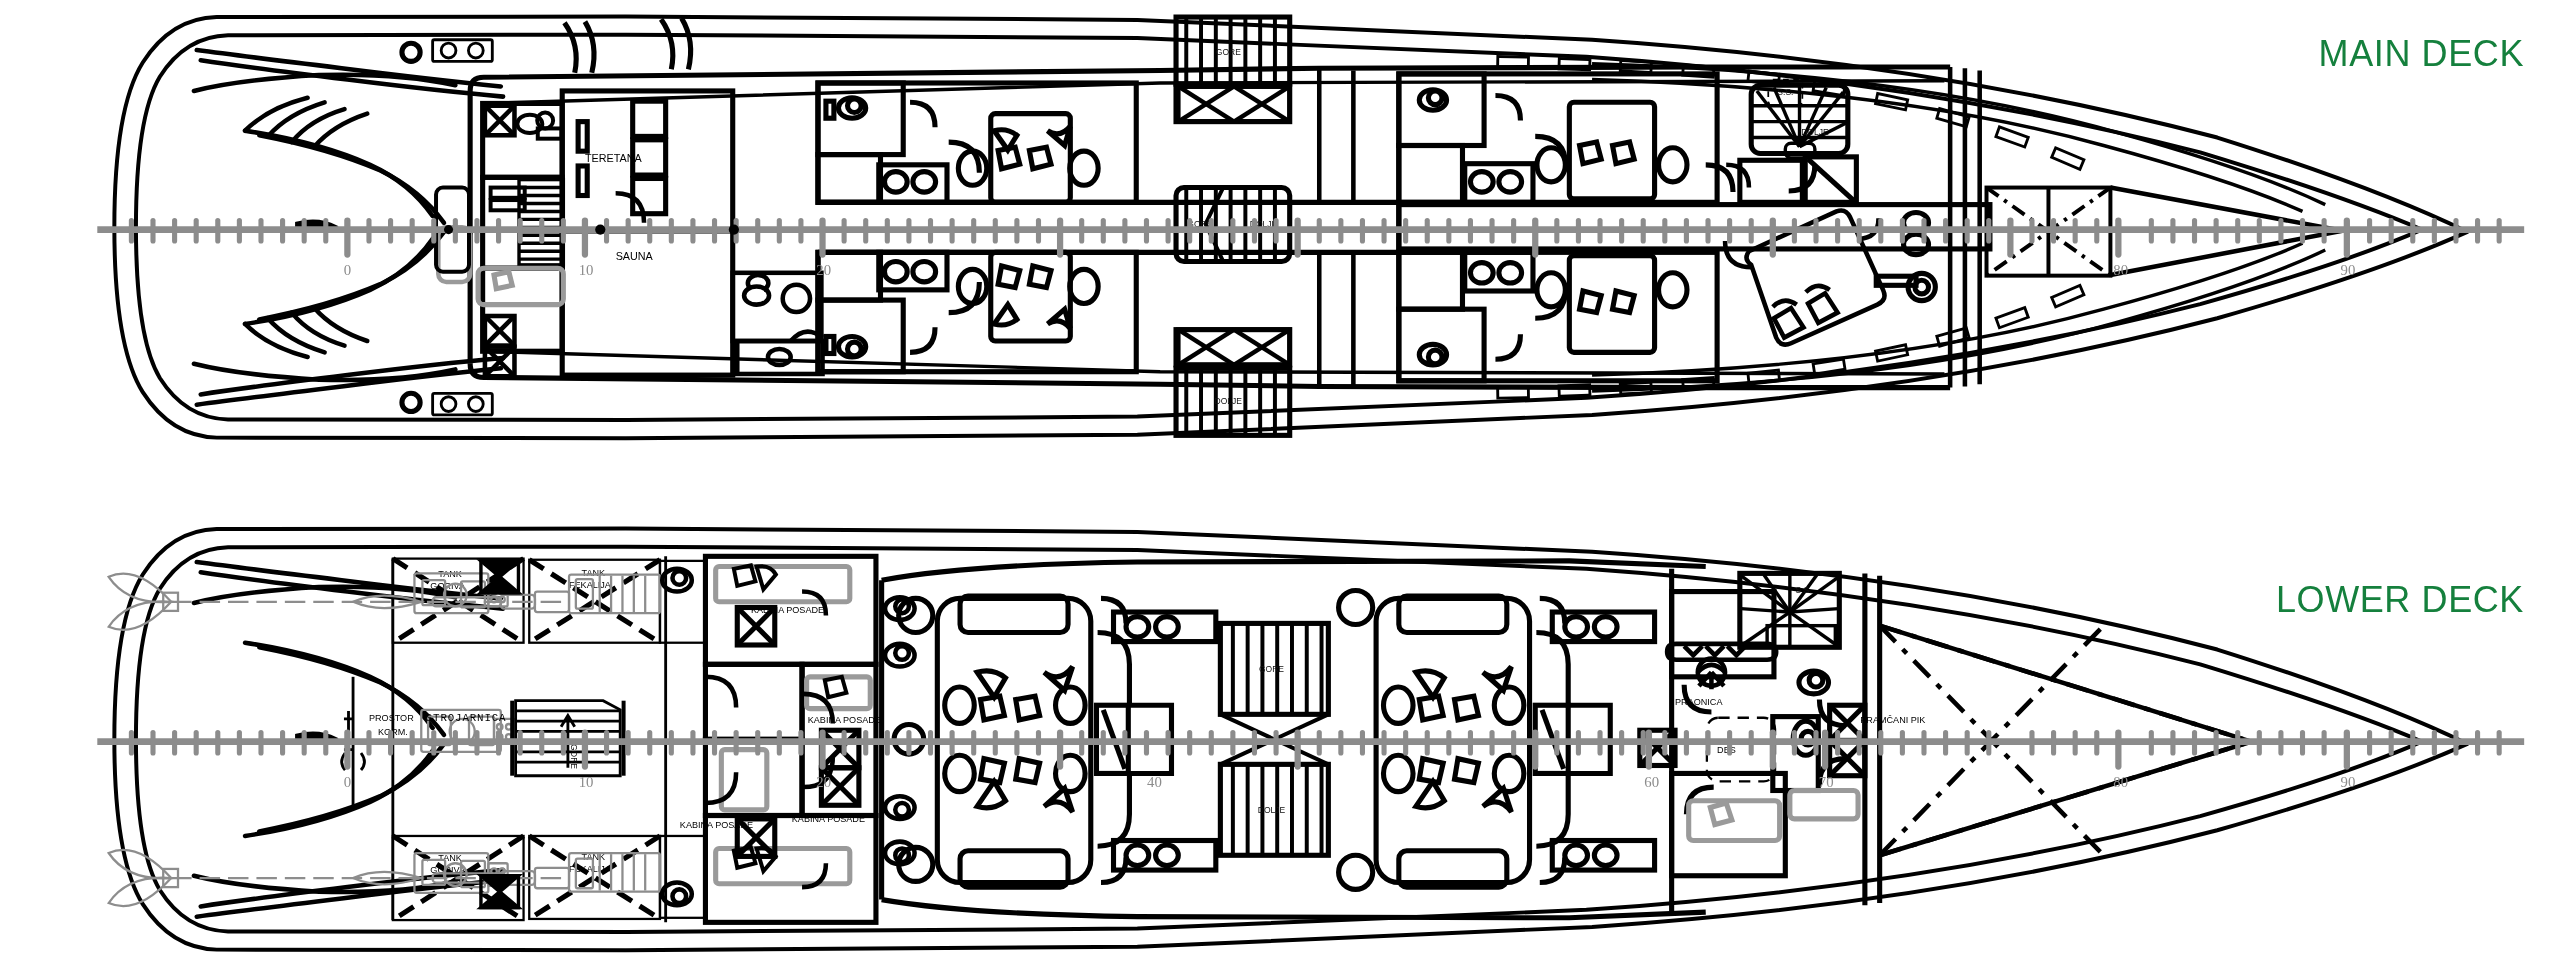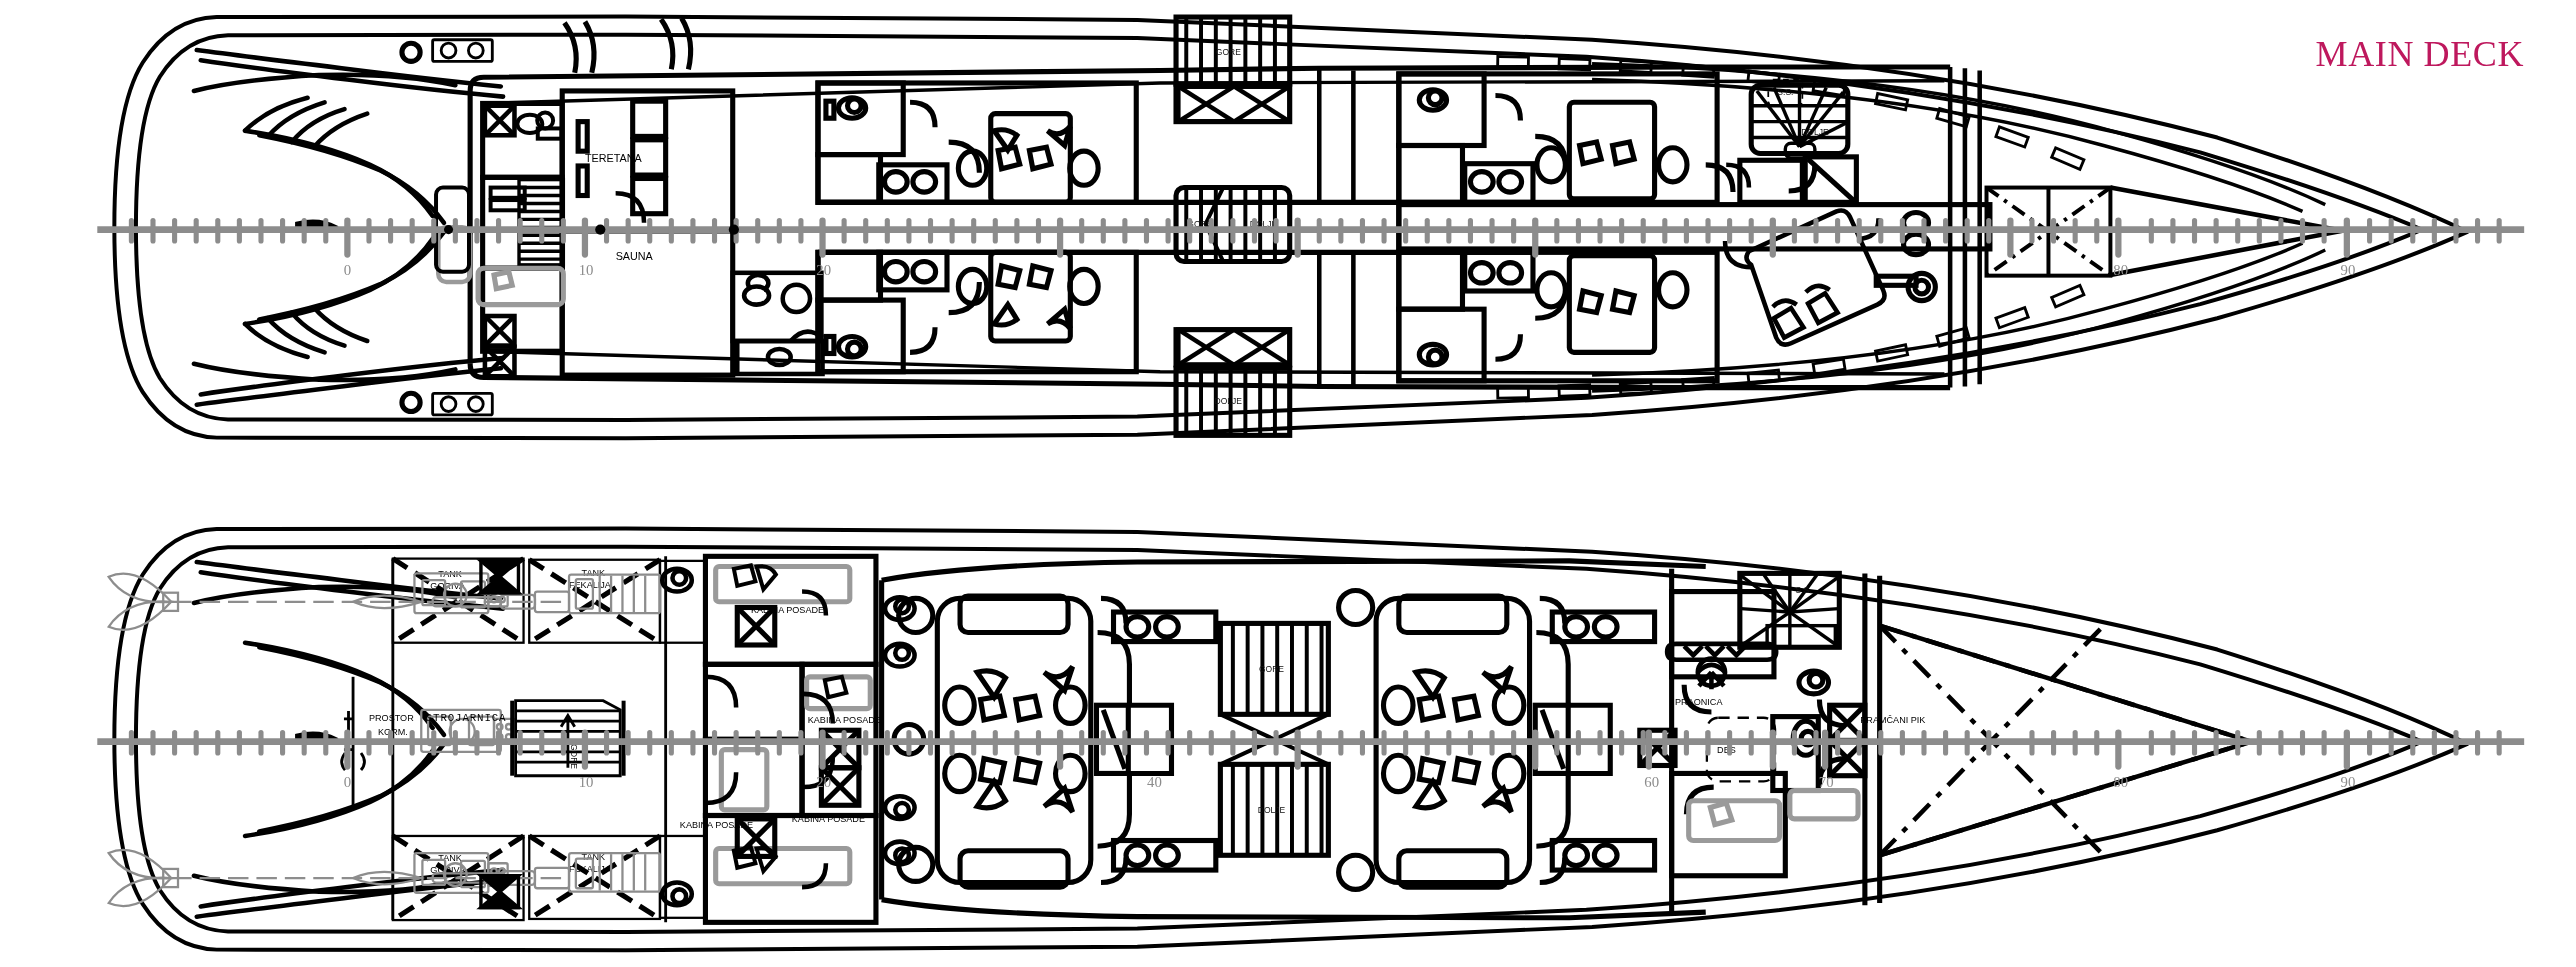--- a/index.html
+++ b/index.html
@@ -1,36 +1,37 @@
 <!DOCTYPE html>
 <html style="font-size:9px"><head>
 <meta charset="utf-8">
 <title>Yacht General Arrangement</title>
 <style>
   html,body{margin:0;padding:0;background:#ffffff;}
   body{font-family:"Liberation Sans", sans-serif;}
   #stage{position:relative;width:2576px;height:967px;background:#fff;overflow:hidden;}
-  .deck-title{position:absolute;font-family:Liberation Serif, serif;font-weight:400;color:#be185d;white-space:nowrap;}
+  .deck-title{position:absolute;font-family:Liberation Sans, sans-serif;font-weight:400;color:#15803d;white-space:nowrap;}
   #main-deck-title{right:52px;top:33px;font-size:36px;letter-spacing:0.6px;}
   #lower-deck-title{right:52px;top:579px;font-size:36px;letter-spacing:0.6px;}
   svg{display:block;}
   .svgwrap{position:absolute;left:0;top:0;}
   text{font-family:"Liberation Sans",sans-serif;fill:#000;}
   .lbl{font-size:19px;}
   .lbl-sm{font-size:16px;}
   .lbl-mono{font-family:"Liberation Mono",monospace;font-size:19px;letter-spacing:1.5px;}
   .ruler-num{font-size:26px;fill:#8c8c8c;font-family:"Liberation Serif",serif;}
   .stairtxt{font-size:15px;fill:#111;}
 </style>
 </head>
 <body>
 
 <div id="stage">
 
   <div class="deck-title" id="main-deck-title">MAIN DECK</div>
+  <div class="deck-title" id="lower-deck-title">LOWER DECK</div>
 
   <div class="svgwrap" style="left:0;top:0;">
   <svg width="2576" height="449" viewBox="0 0 4530 790" xmlns="http://www.w3.org/2000/svg">
     <defs>
       <g id="bedpillows">
         <path d="M0,0 l34,-6 l8,28 l-36,8 z" fill="none" stroke="#000" stroke-width="6"></path>
       </g>
     </defs>
 
     <g stroke="#000" fill="none" stroke-width="7" stroke-linejoin="round">

